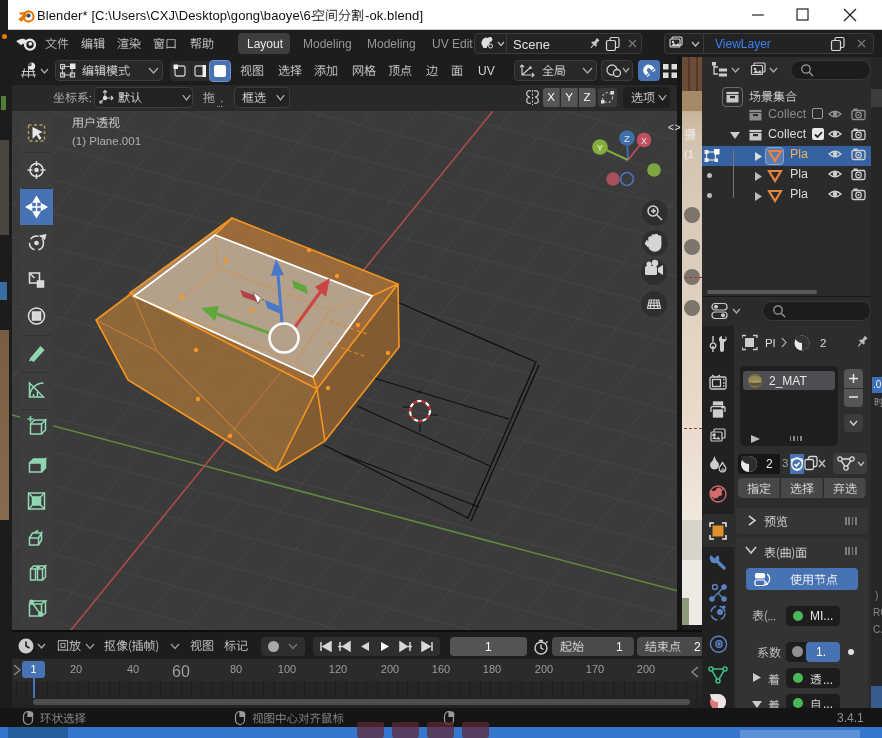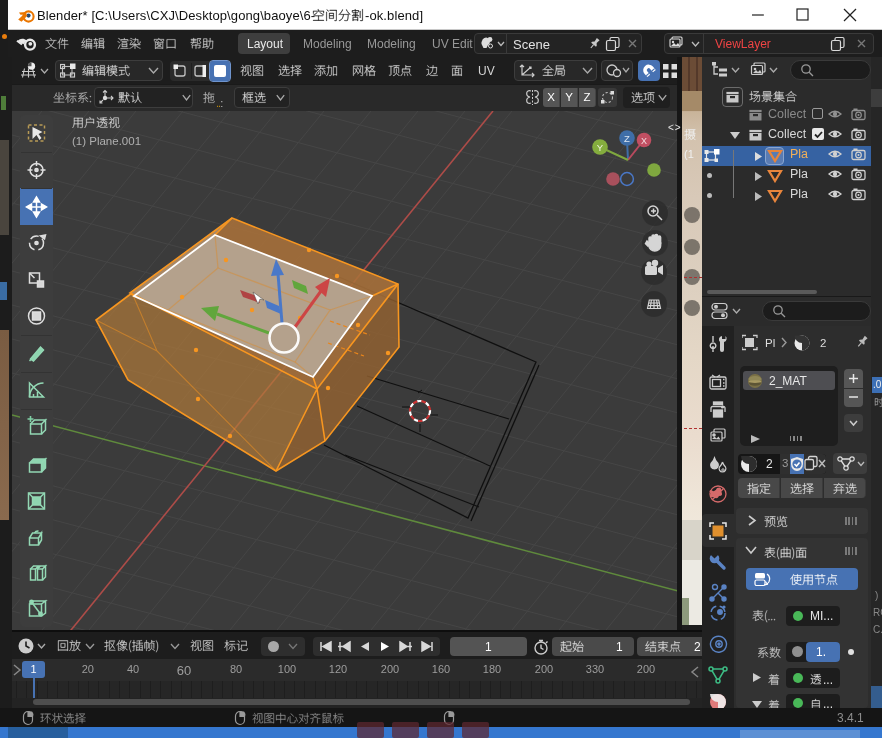--- a/index.html
+++ b/index.html
@@ -78,21 +78,21 @@
     </svg>
     <div class="abs" style="left:664px;top:33px;width:210px;height:21px;background:#232323;border:1px solid #3a3a3a;border-radius:4px"></div>
     <svg class="abs" style="left:668px;top:36px" width="34" height="15" viewBox="0 0 34 15">
 <rect x="4" y="1" width="10" height="8" rx="1" fill="none" stroke="#ddd" stroke-width="1.1"></rect>
 <rect x="2" y="3" width="10" height="8" rx="1" fill="#232323" stroke="#ddd" stroke-width="1.1"></rect>
 <circle cx="5" cy="6" r="1.2" fill="#ddd"></circle>
       <path d="M3 10 l3-3 2 2 2-2 2 3" fill="#ddd"></path>
 <path d="M24 6 l3.5 4 3.5-4" fill="none" stroke="#bbb" stroke-width="1.3"></path>
     </svg>
     <div class="abs" style="left:703px;top:34px;width:1px;height:19px;background:#3a3a3a"></div>
-    <div class="abs" style="left:715px;top:37px;font-size:12px;color:#ef4444">ViewLayer</div>
+    <div class="abs" style="left:715px;top:37px;font-size:12px;color:#3b82f6">ViewLayer</div>
     <svg class="abs" style="left:828px;top:36px" width="46" height="16" viewBox="0 0 46 16">
 <rect x="7" y="1.5" width="9" height="10" rx="1.5" fill="none" stroke="#d9d9d9" stroke-width="1.2"></rect>
 <rect x="3.5" y="4.5" width="9" height="10" rx="1.5" fill="#2c2c2c" stroke="#d9d9d9" stroke-width="1.2"></rect>
 <path d="M30 4 l7 7 m0 -7 l-7 7" stroke="#777" stroke-width="1.4"></path>
     </svg>
     <div class="abs" style="left:12px;top:57px;width:670px;height:27px;background:#1d1d1d"></div>
     <svg class="abs" style="left:20px;top:62px" width="30" height="17" viewBox="0 0 30 17">
 <path d="M2 9.5 h13 M1 13 h15 M4.5 6.5 l-2 9 M8.5 6.5 v9 M12.5 6.5 l2 9" stroke="#c9c9c9" stroke-width="1.1" fill="none"></path>
 <circle cx="11.5" cy="4.2" r="3.6" fill="#eee"></circle>
       <path d="M11.5 0.6 a3.6 3.6 0 0 0 -3.6 3.6 l3.6 0 Z" fill="#555"></path>
@@ -954,31 +954,31 @@
     <svg style="position:absolute;left:560px;top:639px;overflow:visible" width="24" height="15" viewBox="0 -12 24 15">
       <path fill="#e0e0e0" stroke="#e0e0e0" stroke-width="0.35" d="M0.9 -8.4H5.7V-8.1H0.9ZM6.8 -5.7H10.6V-5.4H6.8ZM0.7 -6.2H6V-5.8H0.7ZM3.4 -3.5H5.8V-3.2H3.4ZM3.2 -10H3.5V-6H3.2ZM3.3 -5.9H3.6V-0.2H3.3ZM6.5 -9.3H10.8V-5.1H10.4V-8.9H6.5ZM6.6 -5.7H7V-1.6Q7 -1.3 7.1 -1.3Q7.3 -1.2 7.8 -1.2Q7.9 -1.2 8.3 -1.2Q8.6 -1.2 9 -1.2Q9.4 -1.2 9.8 -1.2Q10.2 -1.2 10.3 -1.2Q10.6 -1.2 10.8 -1.3Q10.9 -1.4 11 -1.8Q11.1 -2.2 11.1 -3Q11.1 -3 11.2 -2.9Q11.3 -2.9 11.3 -2.9Q11.4 -2.8 11.4 -2.8Q11.4 -2 11.3 -1.6Q11.2 -1.2 11 -1Q10.8 -0.8 10.3 -0.8Q10.3 -0.8 10 -0.8Q9.8 -0.8 9.4 -0.8Q9.1 -0.8 8.7 -0.8Q8.4 -0.8 8.1 -0.8Q7.9 -0.8 7.8 -0.8Q7.4 -0.8 7.1 -0.9Q6.9 -0.9 6.8 -1.1Q6.6 -1.3 6.6 -1.6ZM1.7 -3Q2 -2 2.3 -1.4Q2.7 -0.8 3.3 -0.5Q3.9 -0.1 4.8 0Q5.6 0.2 6.7 0.2Q6.8 0.2 7.1 0.2Q7.5 0.2 8 0.2Q8.5 0.2 9.1 0.2Q9.6 0.2 10.2 0.2Q10.7 0.2 11.1 0.2Q11.4 0.2 11.5 0.2Q11.5 0.2 11.4 0.3Q11.4 0.3 11.4 0.4Q11.4 0.5 11.3 0.5H10.4H6.8Q5.5 0.5 4.6 0.4Q3.7 0.2 3.1 -0.1Q2.5 -0.5 2.1 -1.2Q1.7 -1.8 1.4 -2.8ZM1.5 -4.6 1.8 -4.6Q1.8 -3.4 1.7 -2.4Q1.6 -1.4 1.4 -0.6Q1.2 0.2 0.8 0.9Q0.7 0.9 0.7 0.8Q0.6 0.8 0.6 0.7Q0.5 0.7 0.5 0.6Q0.9 0 1.1 -0.8Q1.3 -1.6 1.4 -2.5Q1.4 -3.5 1.5 -4.6Z M17.9 -0.1H22.6V0.3H17.9ZM17.7 -3.9H22.7V0.8H22.4V-3.5H18.1V0.9H17.7ZM21.1 -8.1 21.4 -8.2Q21.8 -7.7 22.2 -7.1Q22.6 -6.5 22.9 -5.9Q23.3 -5.3 23.4 -4.8L23.1 -4.7Q23 -5.2 22.6 -5.7Q22.3 -6.3 21.9 -6.9Q21.5 -7.5 21.1 -8.1ZM17.1 -5.1Q17.1 -5.2 17.1 -5.3Q17.1 -5.3 17 -5.4Q17 -5.5 17 -5.5Q17.1 -5.6 17.3 -5.8Q17.5 -6 17.7 -6.3Q17.9 -6.5 18.1 -6.9Q18.4 -7.2 18.7 -7.7Q19 -8.2 19.3 -8.8Q19.7 -9.4 19.9 -10L20.3 -9.9Q19.9 -9 19.4 -8.2Q18.9 -7.4 18.4 -6.7Q18 -6 17.5 -5.4V-5.4Q17.5 -5.4 17.4 -5.4Q17.4 -5.3 17.3 -5.3Q17.2 -5.3 17.2 -5.2Q17.1 -5.2 17.1 -5.1ZM17.1 -5.1V-5.4L17.4 -5.6L22.8 -5.9Q22.8 -5.9 22.8 -5.8Q22.8 -5.7 22.9 -5.6Q21.3 -5.5 20.3 -5.4Q19.3 -5.4 18.7 -5.3Q18.1 -5.3 17.8 -5.2Q17.5 -5.2 17.3 -5.2Q17.2 -5.2 17.1 -5.1ZM13 -3.4Q13.2 -4 13.4 -4.8Q13.7 -5.6 13.9 -6.5Q14.1 -7.4 14.2 -8.3Q14.4 -9.2 14.5 -9.9L14.9 -9.9Q14.7 -9.1 14.6 -8.2Q14.4 -7.3 14.2 -6.4Q14 -5.5 13.8 -4.7Q13.5 -3.9 13.3 -3.3ZM12.6 -7.4H16.4V-7.1H12.6ZM16.3 -7.4H16.3L16.4 -7.5L16.6 -7.4Q16.4 -5.1 15.9 -3.5Q15.4 -1.8 14.7 -0.8Q13.9 0.2 12.9 0.8Q12.8 0.8 12.8 0.7Q12.7 0.6 12.6 0.5Q13.6 0 14.3 -1Q15.1 -2 15.6 -3.6Q16.1 -5.1 16.3 -7.3ZM13 -3.4 13.2 -3.6Q13.8 -3.3 14.3 -3Q14.8 -2.6 15.3 -2.2Q15.8 -1.8 16.3 -1.4Q16.7 -1 16.9 -0.7L16.7 -0.4Q16.4 -0.7 16 -1.1Q15.6 -1.5 15.1 -1.9Q14.6 -2.3 14.1 -2.7Q13.5 -3.1 13 -3.4Z"></path>
     </svg>
     <div class="abs" style="left:616px;top:640px;font-size:12px;color:#fff">1</div>
     <div class="abs" style="left:637px;top:637px;width:65px;height:19px;background:#4a4a4a;border-radius:4px 0 0 4px"></div>
     <svg style="position:absolute;left:645px;top:639px;overflow:visible" width="36" height="15" viewBox="0 -12 36 15">
       <path fill="#e0e0e0" stroke="#e0e0e0" stroke-width="0.35" d="M0.7 -2.4Q0.7 -2.4 0.7 -2.5Q0.7 -2.6 0.6 -2.6Q0.6 -2.7 0.6 -2.8Q0.8 -2.8 1 -3Q1.2 -3.2 1.5 -3.6Q1.6 -3.7 2 -4.1Q2.3 -4.5 2.6 -5Q3 -5.5 3.4 -6.1Q3.8 -6.6 4.2 -7.2L4.5 -7.1Q3.7 -5.8 2.8 -4.7Q2 -3.5 1.1 -2.6V-2.6Q1.1 -2.6 1 -2.6Q1 -2.6 0.9 -2.5Q0.8 -2.5 0.8 -2.5Q0.7 -2.4 0.7 -2.4ZM0.7 -2.4V-2.7L1 -2.9L4.7 -3.5Q4.7 -3.5 4.7 -3.4Q4.7 -3.3 4.7 -3.2Q3.4 -3 2.7 -2.8Q1.9 -2.7 1.5 -2.6Q1.1 -2.5 1 -2.5Q0.8 -2.4 0.7 -2.4ZM0.7 -5.2Q0.6 -5.3 0.6 -5.3Q0.6 -5.4 0.6 -5.5Q0.6 -5.6 0.5 -5.6Q0.7 -5.6 0.8 -5.8Q1 -6.1 1.2 -6.4Q1.3 -6.5 1.5 -6.9Q1.7 -7.2 1.9 -7.7Q2.2 -8.2 2.4 -8.7Q2.7 -9.3 2.9 -9.8L3.2 -9.6Q2.9 -8.9 2.5 -8.1Q2.2 -7.4 1.8 -6.7Q1.4 -6 1 -5.5V-5.5Q1 -5.5 0.9 -5.4Q0.9 -5.4 0.8 -5.4Q0.8 -5.4 0.7 -5.3Q0.7 -5.3 0.7 -5.2ZM0.7 -5.2V-5.5L0.9 -5.7L3.5 -6Q3.4 -5.9 3.4 -5.8Q3.4 -5.7 3.5 -5.6Q2.6 -5.5 2.1 -5.5Q1.5 -5.4 1.2 -5.3Q1 -5.3 0.8 -5.3Q0.7 -5.2 0.7 -5.2ZM0.5 -0.4Q1.1 -0.5 1.7 -0.6Q2.4 -0.8 3.1 -0.9Q3.9 -1.1 4.7 -1.3L4.7 -1Q3.6 -0.7 2.5 -0.5Q1.4 -0.2 0.6 -0ZM4.9 -8.2H11.2V-7.9H4.9ZM5.1 -5.5H11V-5.1H5.1ZM5.7 -0H10.5V0.3H5.7ZM7.9 -10H8.2V-5.3H7.9ZM5.5 -3.5H10.7V0.8H10.3V-3.2H5.8V0.8H5.5Z M13 -8.5H23.1V-8.2H13ZM17.8 -9.9H18.2V0.8H17.8ZM17.7 -3.6 18 -3.5Q17.6 -2.9 17 -2.3Q16.4 -1.7 15.7 -1.2Q15 -0.7 14.3 -0.3Q13.5 0.1 12.9 0.3Q12.8 0.3 12.8 0.2Q12.7 0.2 12.7 0.1Q12.6 0.1 12.6 0Q13.3 -0.2 14 -0.6Q14.7 -1 15.4 -1.5Q16.1 -1.9 16.7 -2.5Q17.3 -3 17.7 -3.6ZM18.3 -3.7Q18.8 -2.9 19.7 -2.1Q20.5 -1.4 21.5 -0.8Q22.5 -0.3 23.5 0Q23.5 0.1 23.4 0.1Q23.4 0.2 23.3 0.2Q23.3 0.3 23.3 0.3Q22.3 -0 21.3 -0.6Q20.3 -1.2 19.4 -1.9Q18.5 -2.7 17.9 -3.5ZM14.2 -6.1V-3.8H21.8V-6.1ZM13.8 -6.5H22.1V-3.4H13.8Z M29.7 -10H30V-6H29.7ZM26.5 -5.8V-3.1H33.5V-5.8ZM26.1 -6.2H33.9V-2.7H26.1ZM29.9 -8.5H34.9V-8.1H29.9ZM28.3 -1.5 28.7 -1.5Q28.8 -1.2 28.8 -0.8Q28.9 -0.4 28.9 0Q29 0.4 29 0.6L28.6 0.7Q28.6 0.4 28.6 0Q28.5 -0.3 28.5 -0.8Q28.4 -1.2 28.3 -1.5ZM30.8 -1.5 31.1 -1.6Q31.3 -1.2 31.5 -0.8Q31.7 -0.4 31.8 -0Q32 0.3 32 0.6L31.7 0.7Q31.6 0.4 31.5 0Q31.3 -0.3 31.2 -0.8Q31 -1.2 30.8 -1.5ZM33.3 -1.6 33.6 -1.8Q33.9 -1.4 34.2 -1Q34.5 -0.6 34.8 -0.2Q35.1 0.2 35.2 0.6L34.9 0.7Q34.8 0.4 34.5 -0Q34.2 -0.4 33.9 -0.9Q33.6 -1.3 33.3 -1.6ZM26.4 -1.7 26.7 -1.6Q26.4 -1 25.9 -0.3Q25.5 0.4 25 0.9L24.6 0.7Q25.2 0.3 25.6 -0.4Q26.1 -1.1 26.4 -1.7Z"></path>
     </svg>
     <div class="abs" style="left:694px;top:640px;font-size:12px;color:#fff">2</div>
     <div class="abs" style="left:12px;top:659px;width:690px;height:22px;background:#2b2b2b"></div>
-    <div class="abs" style="left:70px;top:663px;width:24px;text-align:right;font-size:11px;color:#9d9d9d">20</div>
+    <div class="abs" style="left:70px;top:663px;width:24px;text-align:left;font-size:11px;color:#9d9d9d">20</div>
     <div class="abs" style="left:121px;top:663px;width:24px;text-align:center;font-size:11px;color:#9d9d9d">40</div>
-    <div class="abs" style="left:172px;top:663px;width:24px;text-align:center;font-size:13px;color:#9d9d9d">60</div>
+    <div class="abs" style="left:172px;top:663px;width:24px;text-align:left;font-size:16px;color:#9d9d9d">60</div>
     <div class="abs" style="left:224px;top:663px;width:24px;text-align:center;font-size:11px;color:#9d9d9d">80</div>
     <div class="abs" style="left:275px;top:663px;width:24px;text-align:center;font-size:11px;color:#9d9d9d">100</div>
     <div class="abs" style="left:326px;top:663px;width:24px;text-align:center;font-size:11px;color:#9d9d9d">120</div>
     <div class="abs" style="left:378px;top:663px;width:24px;text-align:center;font-size:11px;color:#9d9d9d">200</div>
     <div class="abs" style="left:429px;top:663px;width:24px;text-align:center;font-size:11px;color:#9d9d9d">160</div>
     <div class="abs" style="left:480px;top:663px;width:24px;text-align:center;font-size:11px;color:#9d9d9d">180</div>
     <div class="abs" style="left:532px;top:663px;width:24px;text-align:center;font-size:11px;color:#9d9d9d">200</div>
-    <div class="abs" style="left:583px;top:663px;width:24px;text-align:center;font-size:11px;color:#9d9d9d">330</div>
+    <div class="abs" style="left:583px;top:663px;width:24px;text-align:center;font-size:11px;color:#9d9d9d">170</div>
     <div class="abs" style="left:634px;top:663px;width:24px;text-align:center;font-size:11px;color:#9d9d9d">200</div>
     <div class="abs" style="left:22px;top:661px;width:23px;height:17px;background:#4772b3;border-radius:3px;color:#fff;font-size:11px;text-align:center;line-height:17px">1</div>
     <svg class="abs" style="left:690px;top:666px" width="10" height="12" viewBox="0 0 10 12">
       <path d="M8 1 L2 6 l6 5" fill="none" stroke="#888" stroke-width="1.5"></path>
     </svg>
     <div class="abs" style="left:12px;top:681px;width:690px;height:17px;background:#262626"></div>
     <div class="abs" style="left:16.0px;top:681px;width:1px;height:17px;background:#1e1e1e"></div>
     <div class="abs" style="left:26.3px;top:681px;width:1px;height:17px;background:#1e1e1e"></div>
     <div class="abs" style="left:36.6px;top:681px;width:1px;height:17px;background:#1e1e1e"></div>
     <div class="abs" style="left:46.9px;top:681px;width:1px;height:17px;background:#1e1e1e"></div>

